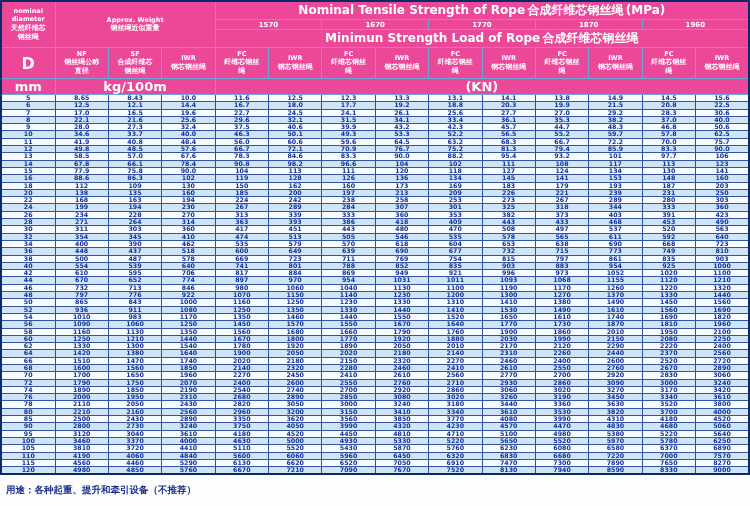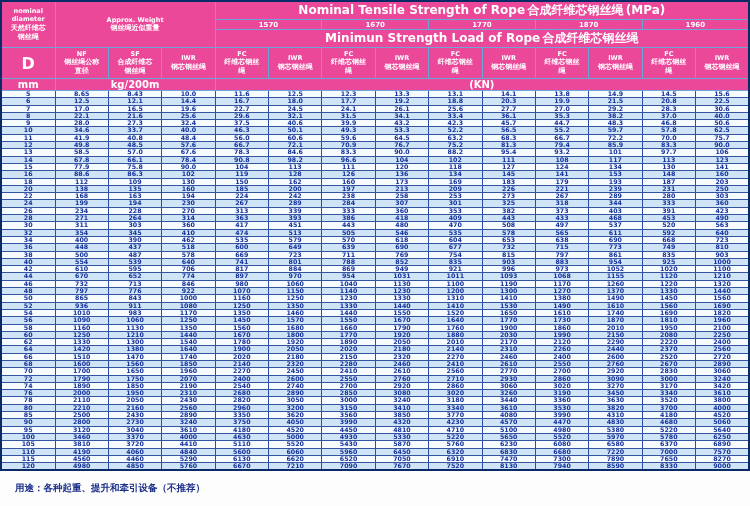--- a/index.html
+++ b/index.html
@@ -20,34 +20,34 @@
     border:1px solid #6ea5d8;
     font-weight:bold; text-align:center; vertical-align:middle;
     padding:0 7px;
   }
   .h-en { display:block; font-size:6.5px; line-height:1.25; }
   .h-zh { display:block; font-size:7px;  line-height:1.3; }
   .inline-title span { display:inline; font-size:12px; }
   tr.r-thin th { height:8px; font-size:6.8px; }
   tr.r-str  th { height:9px; font-size:7px; }
   tr.r-cols th { height:30px; }
-  tr.r-unit th { height:8px; font-size:10px; }
+  tr.r-unit th { height:8px; font-size:13px; }
   tbody td {
     background:#f6fbff;
     color:#16339b; font-weight:bold; font-size:6.3px;
     text-align:center; vertical-align:middle;
     height:6.1px; line-height:1; padding:0;
     border-left:1px solid #2b4fa6; border-right:1px solid #2b4fa6;
     border-top:1px solid #9fc4e8; border-bottom:1px solid #35549f;
   }
   tbody tr:nth-child(even) td { background:#cfe4f6; }
   .caption {
     flex:1; background:#fdfdfd;
     display:flex; align-items:center;
-    padding-left:15px;
+    padding-left:6px;
     font-size:9.5px; font-weight:bold; color:#1b2e8a;
   }
 </style>
 </head>
 <body>
 
 <div class="sheet">
   <table>
     <colgroup>
       <col class="c-d">
@@ -144,21 +144,21 @@
           <span class="h-en">FC</span>
           <span class="h-zh">纤维芯钢丝绳</span>
         </th>
         <th>
           <span class="h-en">IWR</span>
           <span class="h-zh">钢芯钢丝绳</span>
         </th>
       </tr>
       <tr class="r-unit">
         <th>mm</th>
-        <th colspan="3">kg/200m</th>
+        <th colspan="3">kg/100m</th>
         <th colspan="10">(KN)</th>
       </tr>
     </thead>
     <tbody>
         <tr>
           <td>5</td>
           <td>8.65</td>
           <td>8.43</td>
           <td>10.0</td>
           <td>11.6</td>

